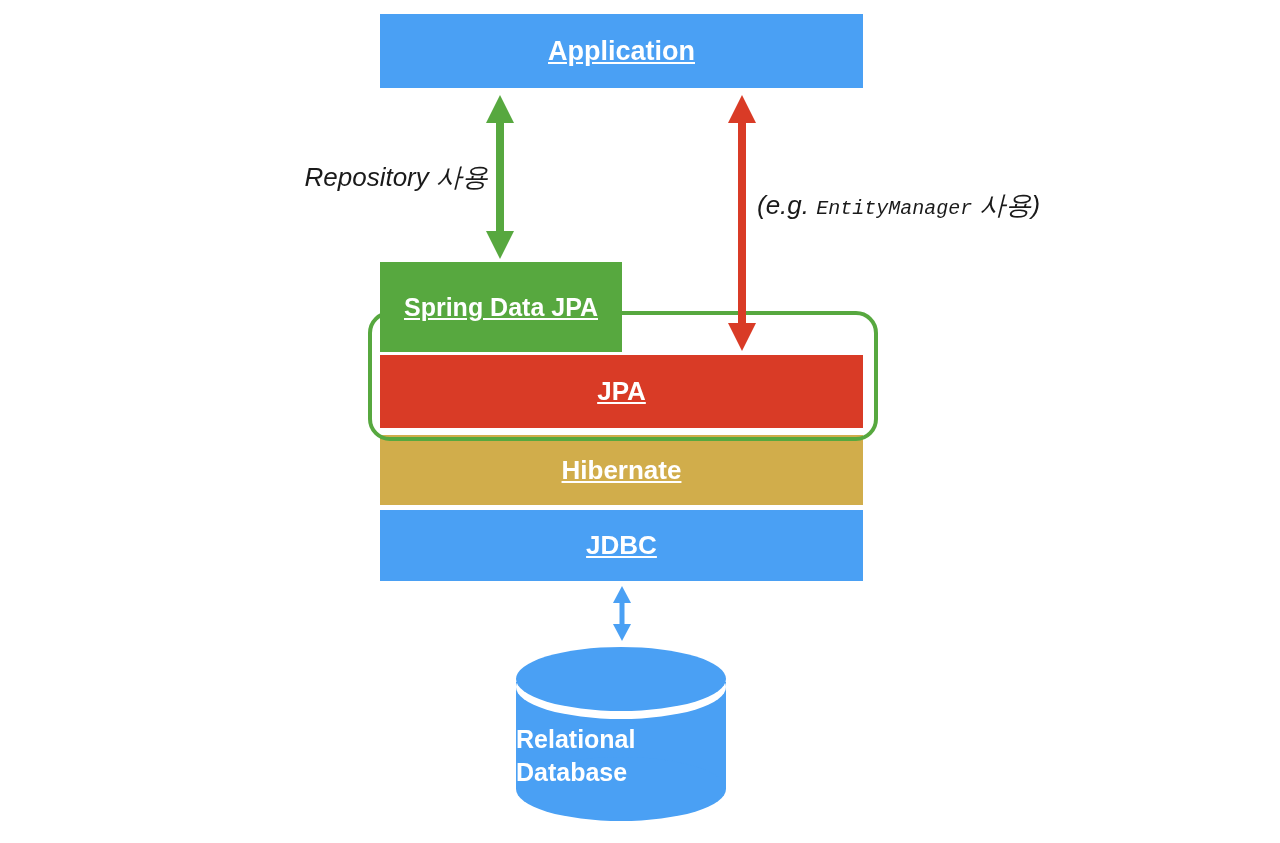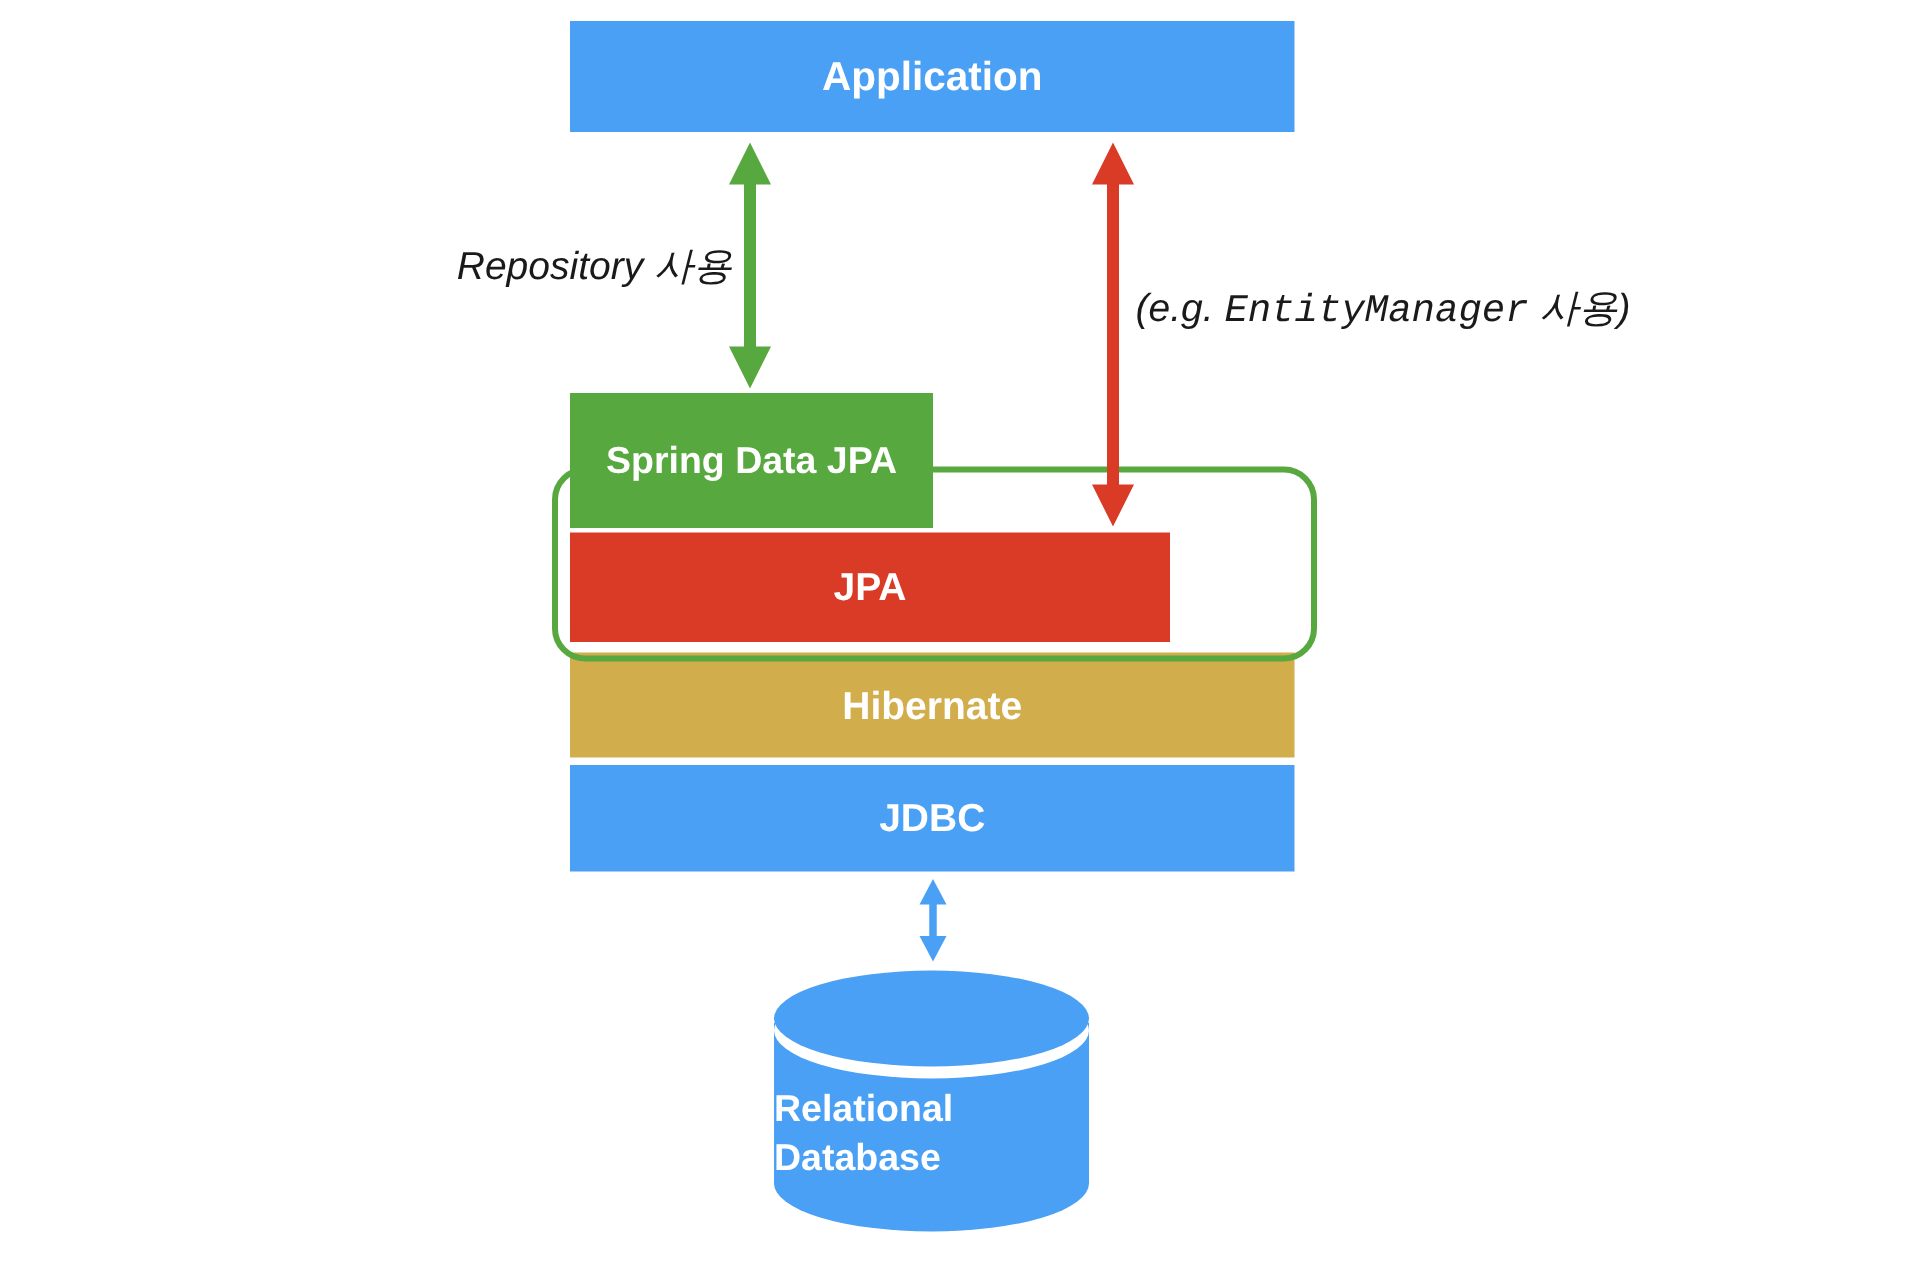--- a/index.html
+++ b/index.html
@@ -12,24 +12,25 @@
     overflow: hidden;
   }
   .box {
     position: absolute;
     display: flex;
     align-items: center;
     justify-content: center;
     color: #ffffff;
     font-weight: bold;
     text-align: right;
+    text-decoration: underline;
   }
   .box-application { left: 380px; top: 14px;  width: 483px; height: 74px; background: #4AA0F4; font-size: 27px; z-index: 2; }
   .box-spring      { left: 380px; top: 262px; width: 242px; height: 90px; background: #57A83F; font-size: 25px; line-height: 34px; z-index: 4; flex-direction: column; }
-  .box-jpa         { left: 380px; top: 355px; width: 400px; height: 73px; background: #D93B26; font-size: 26px; z-index: 2; }
+  .box-jpa         { left: 380px; top: 355px; width: 483px; height: 73px; background: #D93B26; font-size: 26px; z-index: 2; }
   .box-hibernate   { left: 380px; top: 435px; width: 483px; height: 70px; background: #D1AD4B; font-size: 26px; z-index: 2; }
   .box-jdbc        { left: 380px; top: 510px; width: 483px; height: 71px; background: #4AA0F4; font-size: 26px; z-index: 2; }
   .group-outline {
     position: absolute;
     left: 368px; top: 311px;
     width: 502px; height: 122px;
     border: 4px solid #57A83F;
     border-radius: 22px;
     background: transparent;
     z-index: 3;
@@ -46,21 +47,21 @@
     color: #1a1a1a;
     font-size: 26px;
     z-index: 6;
     white-space: nowrap;
     font-style: italic;
   }
   .ann-repository { left: 240px; top: 160px; width: 248px; text-align: right; }
   .ann-rawjpa     { left: 757px; top: 186px; line-height: 39px; text-align: left; }
   .code {
     font-family: "Liberation Mono", "DejaVu Sans Mono", monospace;
-    font-size: 26px;
+    font-size: 20px;
   }
   .db-label {
     position: absolute;
     left: 516px; top: 723px;
     width: 210px;
     text-align: left;
     color: #ffffff;
     font-weight: bold;
     font-size: 25px;
     line-height: 33px;

